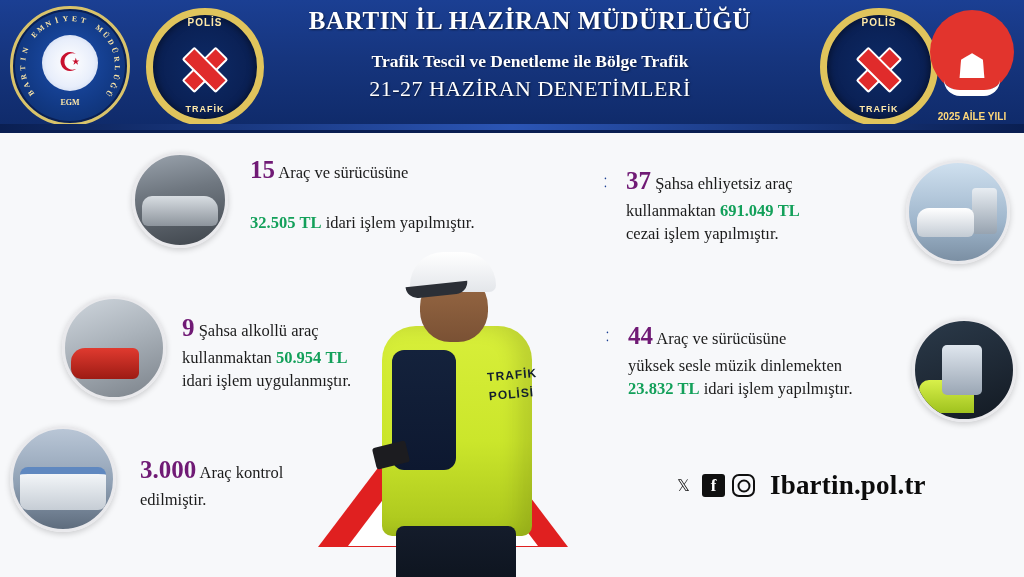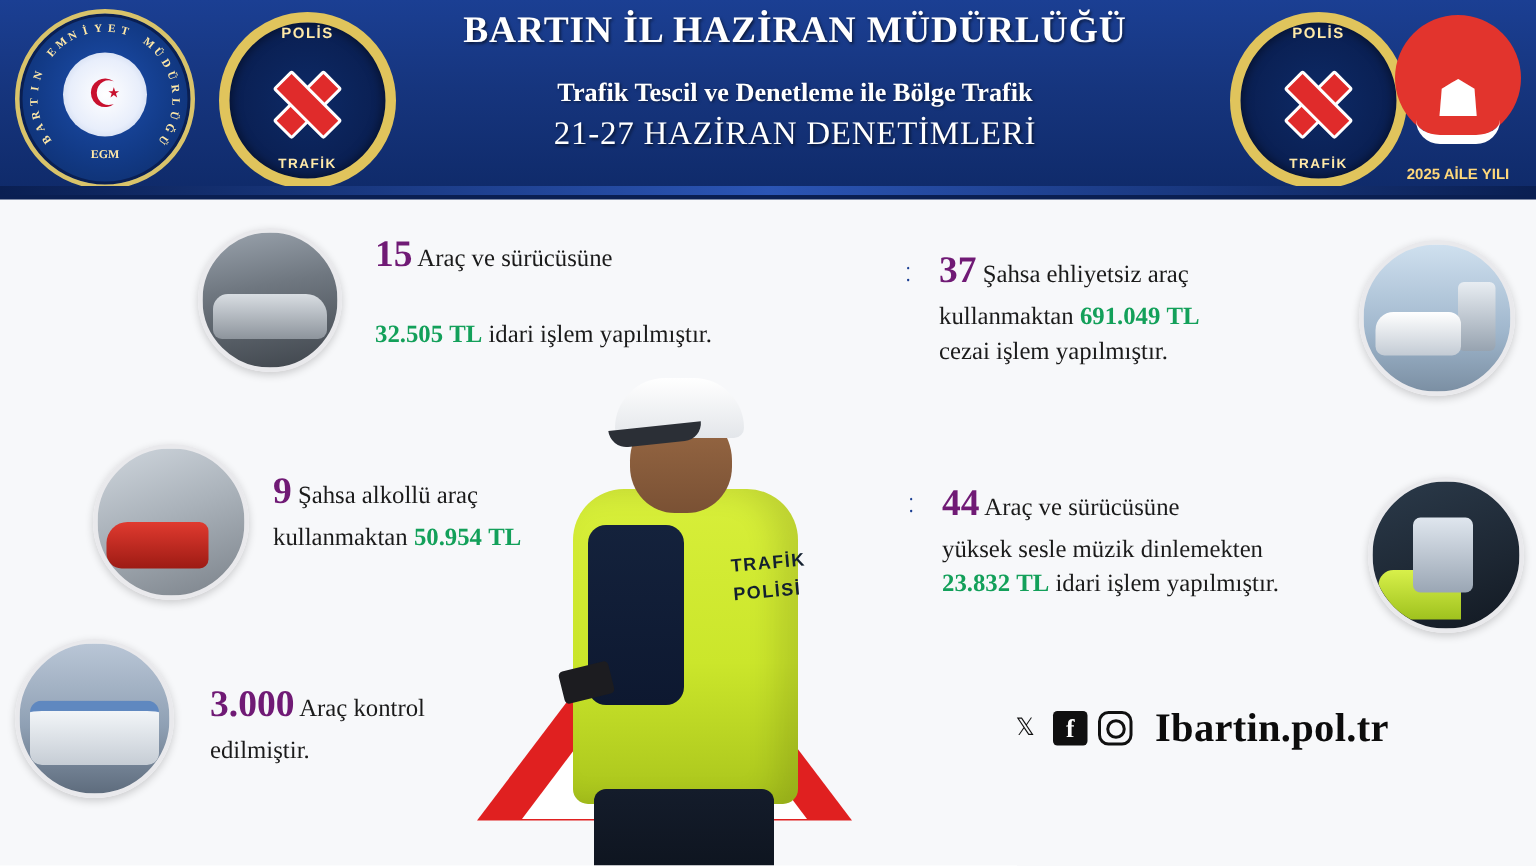--- a/index.html
+++ b/index.html
@@ -429,20 +429,21 @@
   </div>
 
   <div class="stat">
     <div class="thumb img-crash" style="left:62px; top:296px; width:104px; height:104px;"></div>
     <div class="stat-text" style="left:182px; top:310px; width:250px;">
       <span class="num">9</span>
       <span>Şahsa alkollü araç</span><br>
       <span>kullanmaktan</span>
       <span class="amount">50.954</span>
       <span class="amount">TL</span><br>
+      <span>idari işlem uygulanmıştır.</span>
     </div>
   </div>
 
   <div class="stat">
     <div class="bullet-arrows" style="left:606px; top:330px;">⁚</div>
     <div class="stat-text" style="left:628px; top:318px; width:292px;">
       <span class="num">44</span>
       <span>Araç ve sürücüsüne</span><br>
       <span>yüksek sesle müzik dinlemekten</span><br>
       <span class="amount">23.832</span>

